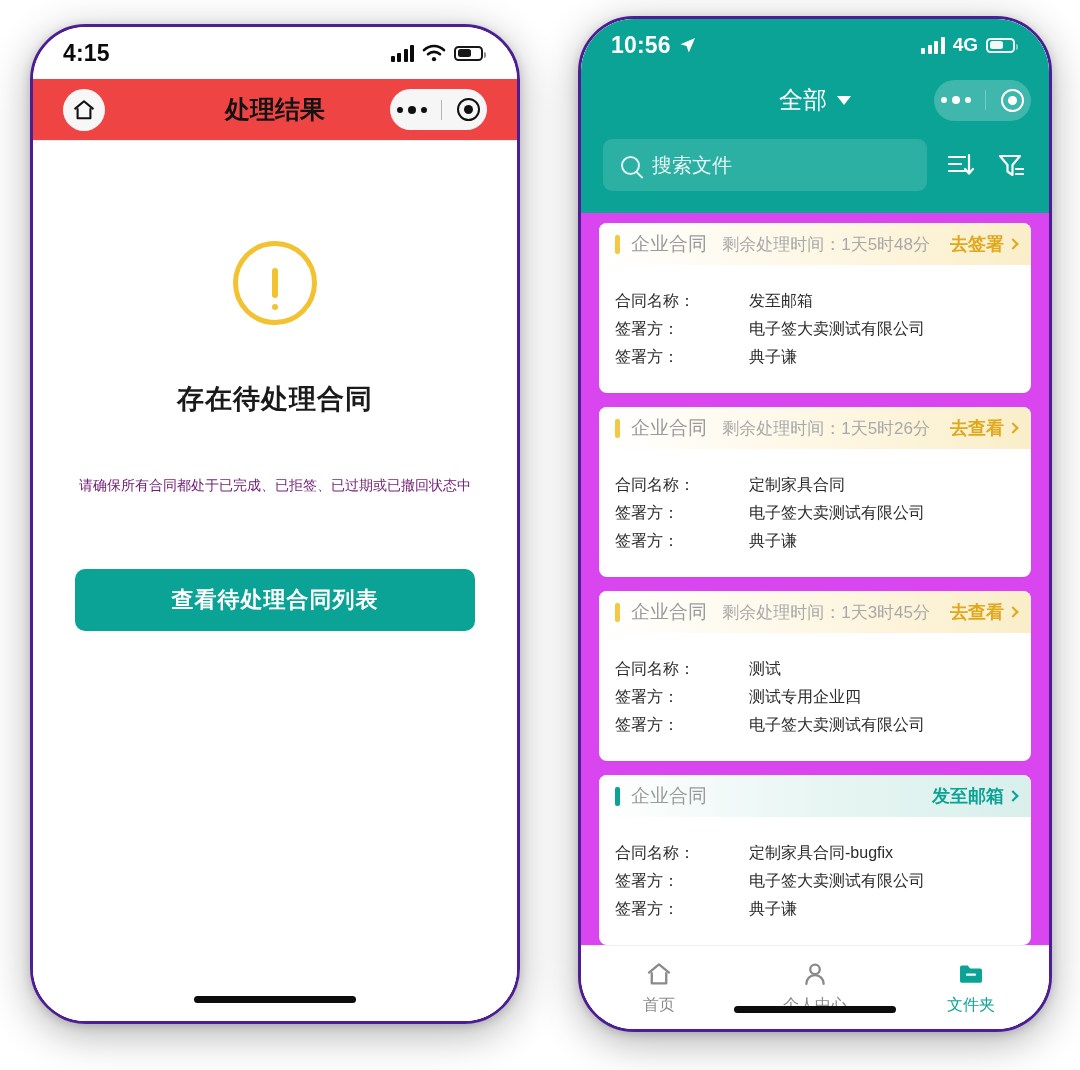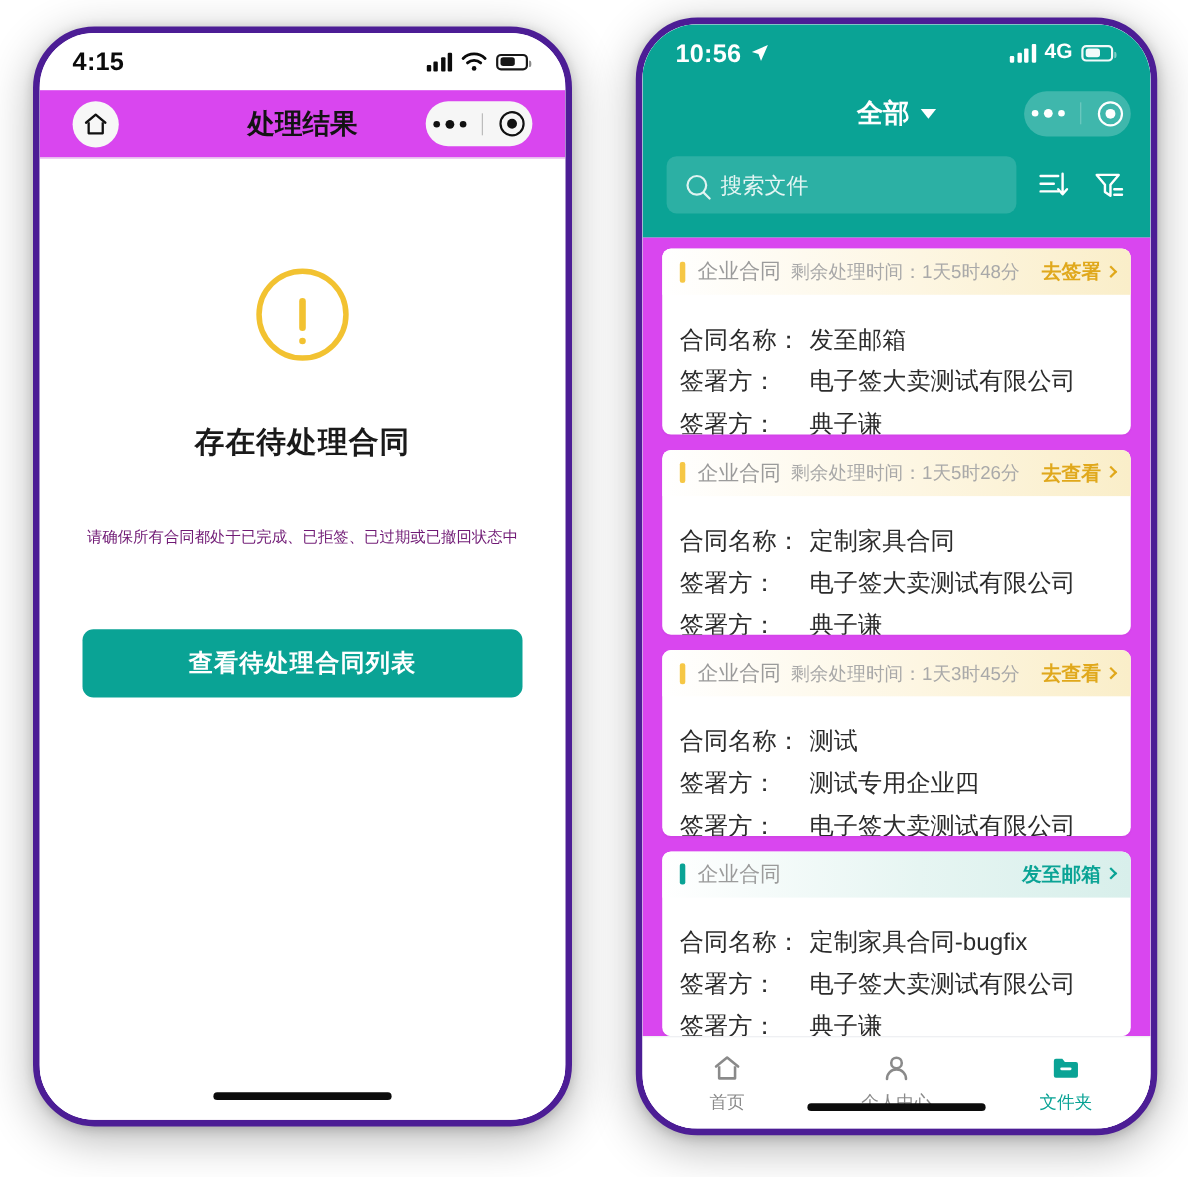--- a/index.html
+++ b/index.html
@@ -15,21 +15,21 @@
     background: #ffffff;
   }
 
   
   .phone {
     position: absolute;
     background: #ffffff;
     border-radius: 56px;
     box-shadow: 0 10px 42px rgba(0,0,0,0.30), 0 2px 10px rgba(0,0,0,0.16);
     overflow: hidden;
-    border: 6px solid #4c1d95;
+    border: 3px solid #4c1d95;
   }
   .phone-left  { left: 30px;  top: 24px; width: 490px; height: 1000px; }
   .phone-right { left: 578px; top: 16px; width: 474px; height: 1016px; }
 
   .screen {
     position: relative;
     width: 100%; height: 100%;
     border-radius: 47px;
     overflow: hidden;
     background: #ffffff;
@@ -101,21 +101,21 @@
   }
   .caps-target b { width: 9px; height: 9px; border-radius: 50%; background: currentColor; display: block; }
 
   
   .navbar-left {
     height: 62px;
     display: flex; align-items: center;
     padding: 0 30px;
     border-bottom: 1px solid #ededed;
     position: relative;
-    background: #d946ef;
+    background: #ef4444;
   }
   .home-btn {
     width: 42px; height: 42px; border-radius: 50%;
     background: #f7f7f7;
     display: flex; align-items: center; justify-content: center;
     color: #111;
   }
   .nav-title-left {
     position: absolute; left: 0; right: 0; text-align: center;
     font-size: 25px; font-weight: bold; color: #131313;
@@ -171,21 +171,21 @@
 
   
   .right-screen { display: flex; flex-direction: column; background: #f2f4f5; }
   .teal-head { background: #0aa395; padding-bottom: 16px; }
   .navbar-right {
     height: 58px; display: flex; align-items: center; padding: 0 18px 0 26px;
     position: relative;
   }
   .nav-title-right {
     position: absolute; left: 0; right: 0; text-align: center;
-    color: #fff; font-size: 24px; font-weight: bold;
+    color: #fff; font-size: 24px; font-weight: normal;
     display: flex; align-items: center; justify-content: center; gap: 10px;
     pointer-events: none;
   }
   .nav-title-right .cv {
     width: 0; height: 0;
     border-left: 7px solid transparent; border-right: 7px solid transparent;
     border-top: 9px solid #fff; display: inline-block;
   }
   .nav-right-cap { margin-left: auto; color: #fff; z-index: 2; }
 
@@ -241,21 +241,21 @@
     margin-left: 20px; font-size: 18px; font-weight: bold; color: #e0a81c;
     display: flex; align-items: center; gap: 5px;
   }
   .card-action.teal { color: #0aa395; }
   .chev {
     width: 8px; height: 8px; border-top: 2.4px solid currentColor;
     border-right: 2.4px solid currentColor; transform: rotate(45deg);
     display: inline-block; margin-bottom: 1px;
   }
   .card-body { padding: 22px 16px 24px 16px; }
-  .row { display: flex; font-size: 22px; line-height: 1.74; color: #2b2b2b; }
+  .row { display: flex; font-size: 16px; line-height: 1.74; color: #2b2b2b; gap: 16px; }
   .row .lab { width: 118px; color: #2b2b2b; flex: none; }
   .row .val { color: #2b2b2b; }
 
   .tabbar {
     height: 84px; background: #fff;
     border-top: 1px solid #eceef0;
     display: flex; align-items: center;
   }
   .tab {
     flex: 1; display: flex; flex-direction: column;

